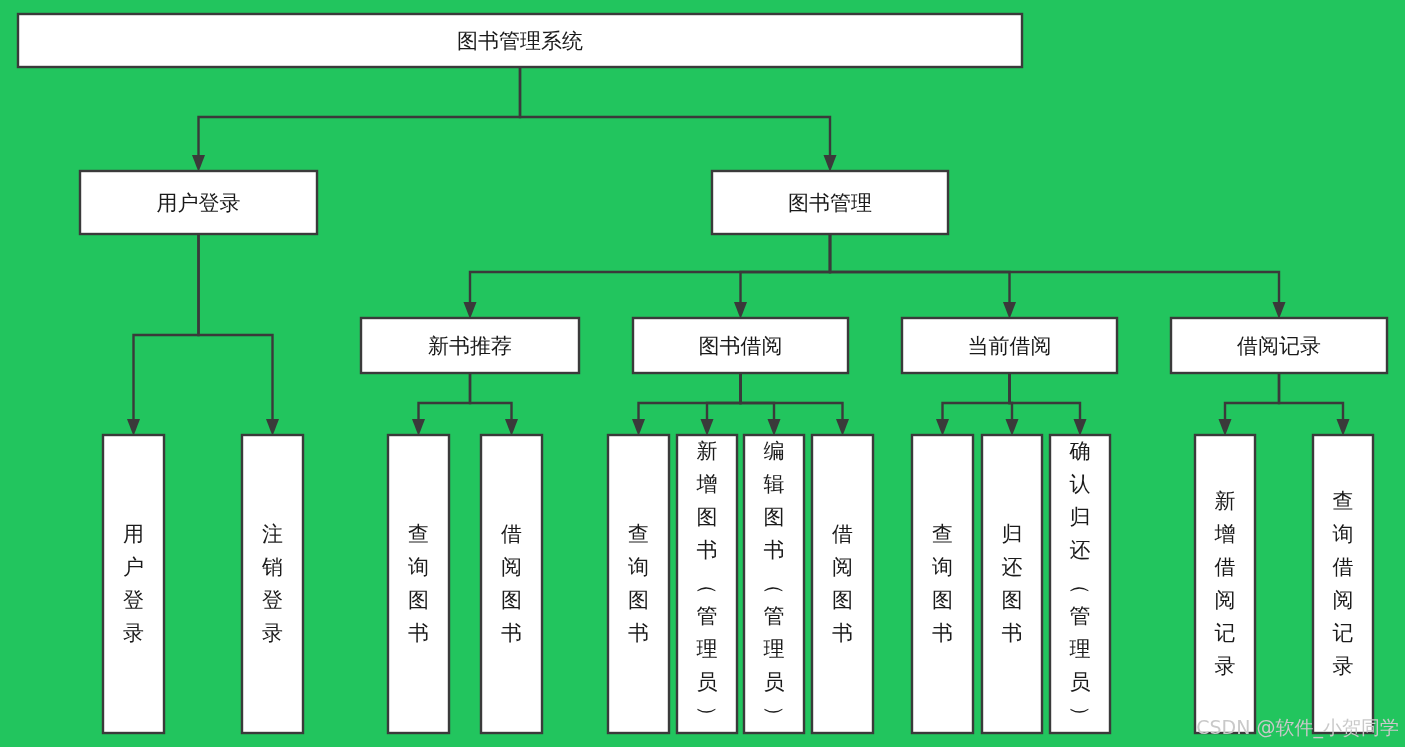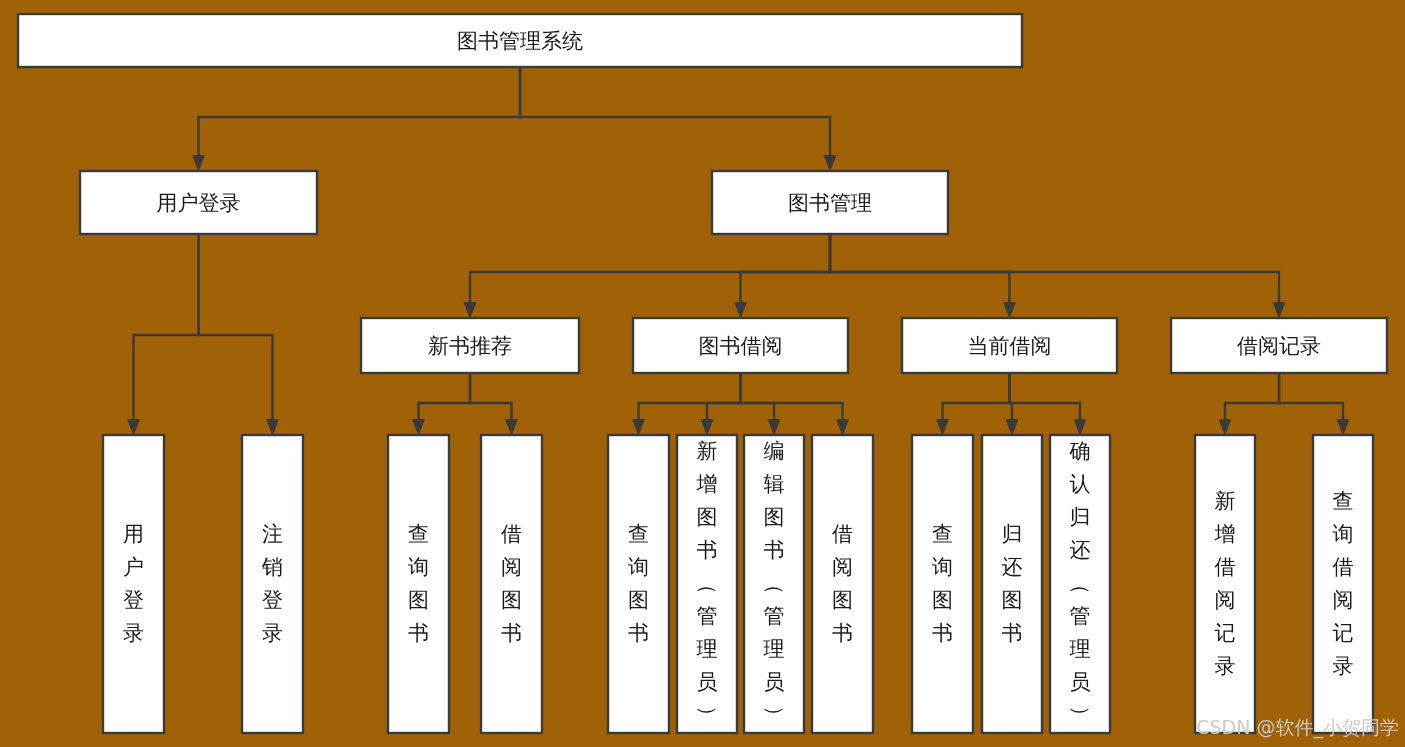--- a/index.html
+++ b/index.html
@@ -11,21 +11,21 @@
   body {
     font-family: "DejaVu Sans", "Liberation Sans", sans-serif;
     width: 1405px;
     height: 747px;
     overflow: hidden;
   }
   #diagram-root {
     position: relative;
     width: 1405px;
     height: 747px;
-    background: #a16207;
+    background: #22c55e;
   }
   svg.diagram-canvas {
     position: absolute;
     top: 0;
     left: 0;
     width: 1405px;
     height: 747px;
     display: block;
   }
   .node-box {

